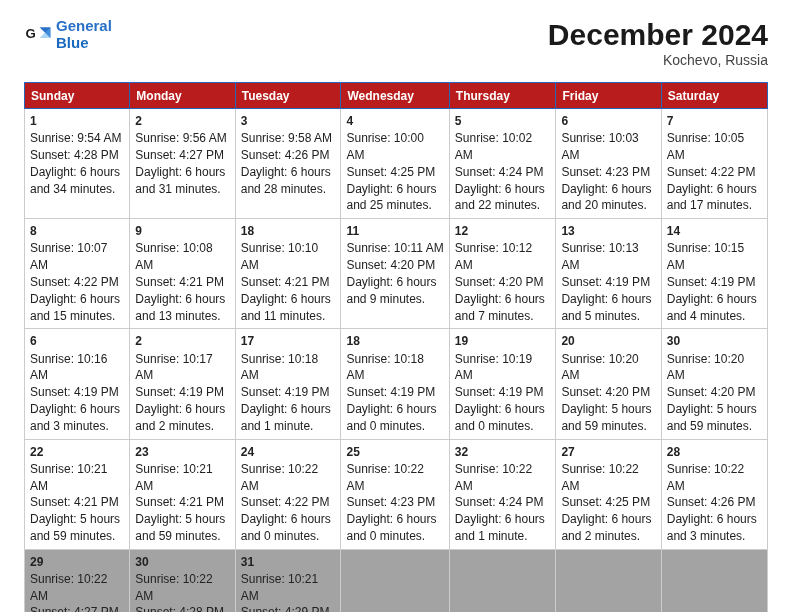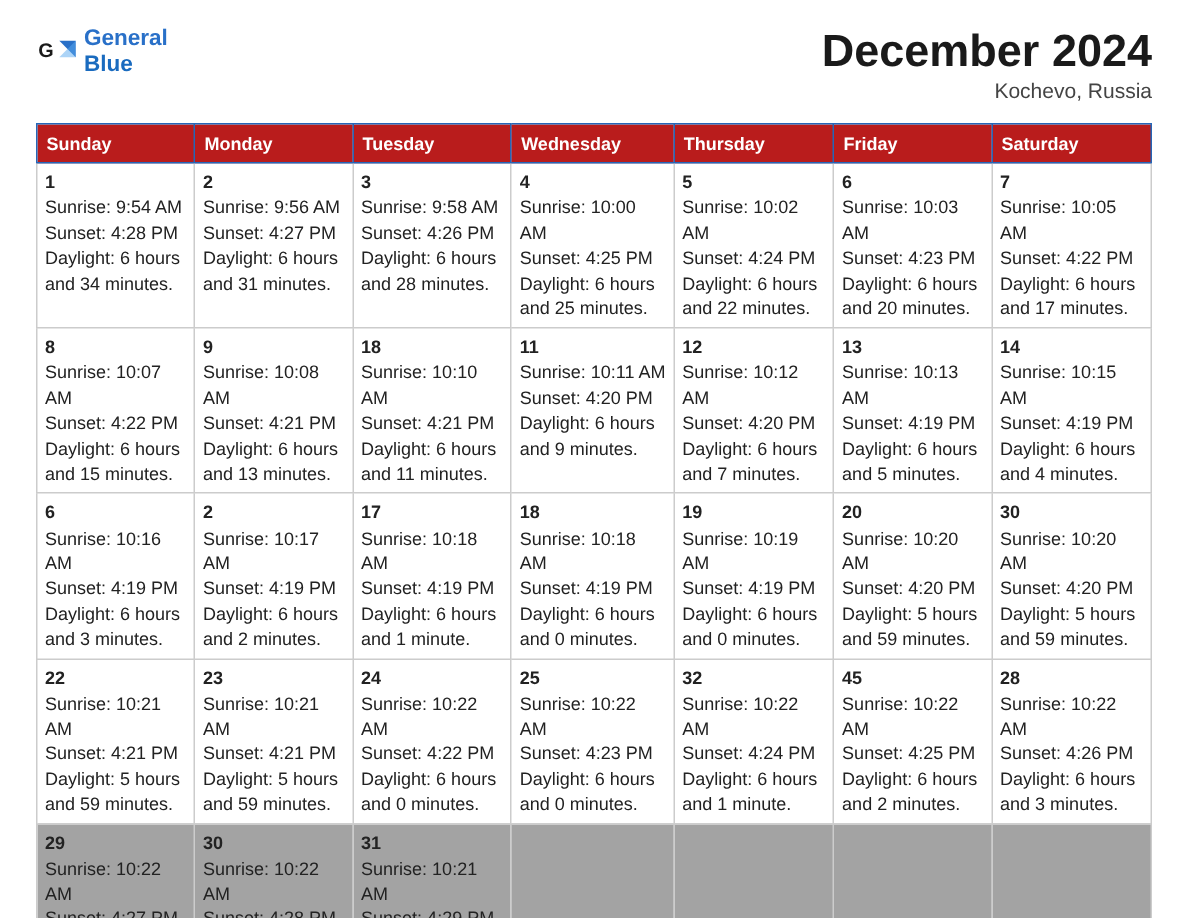--- a/index.html
+++ b/index.html
@@ -232,21 +232,21 @@
   </td>
           <td>
     <span class="day-num">25</span>
     <span class="day-info">Sunrise: 10:22 AM<br>Sunset: 4:23 PM<br>Daylight: 6 hours and 0 minutes.</span>
   </td>
           <td>
     <span class="day-num">32</span>
     <span class="day-info">Sunrise: 10:22 AM<br>Sunset: 4:24 PM<br>Daylight: 6 hours and 1 minute.</span>
   </td>
           <td>
-    <span class="day-num">45</span>
+    <span class="day-num">27</span>
     <span class="day-info">Sunrise: 10:22 AM<br>Sunset: 4:25 PM<br>Daylight: 6 hours and 2 minutes.</span>
   </td>
           <td>
     <span class="day-num">28</span>
     <span class="day-info">Sunrise: 10:22 AM<br>Sunset: 4:26 PM<br>Daylight: 6 hours and 3 minutes.</span>
   </td>
         </tr>
         <tr>
           <td>
     <span class="day-num">29</span>

